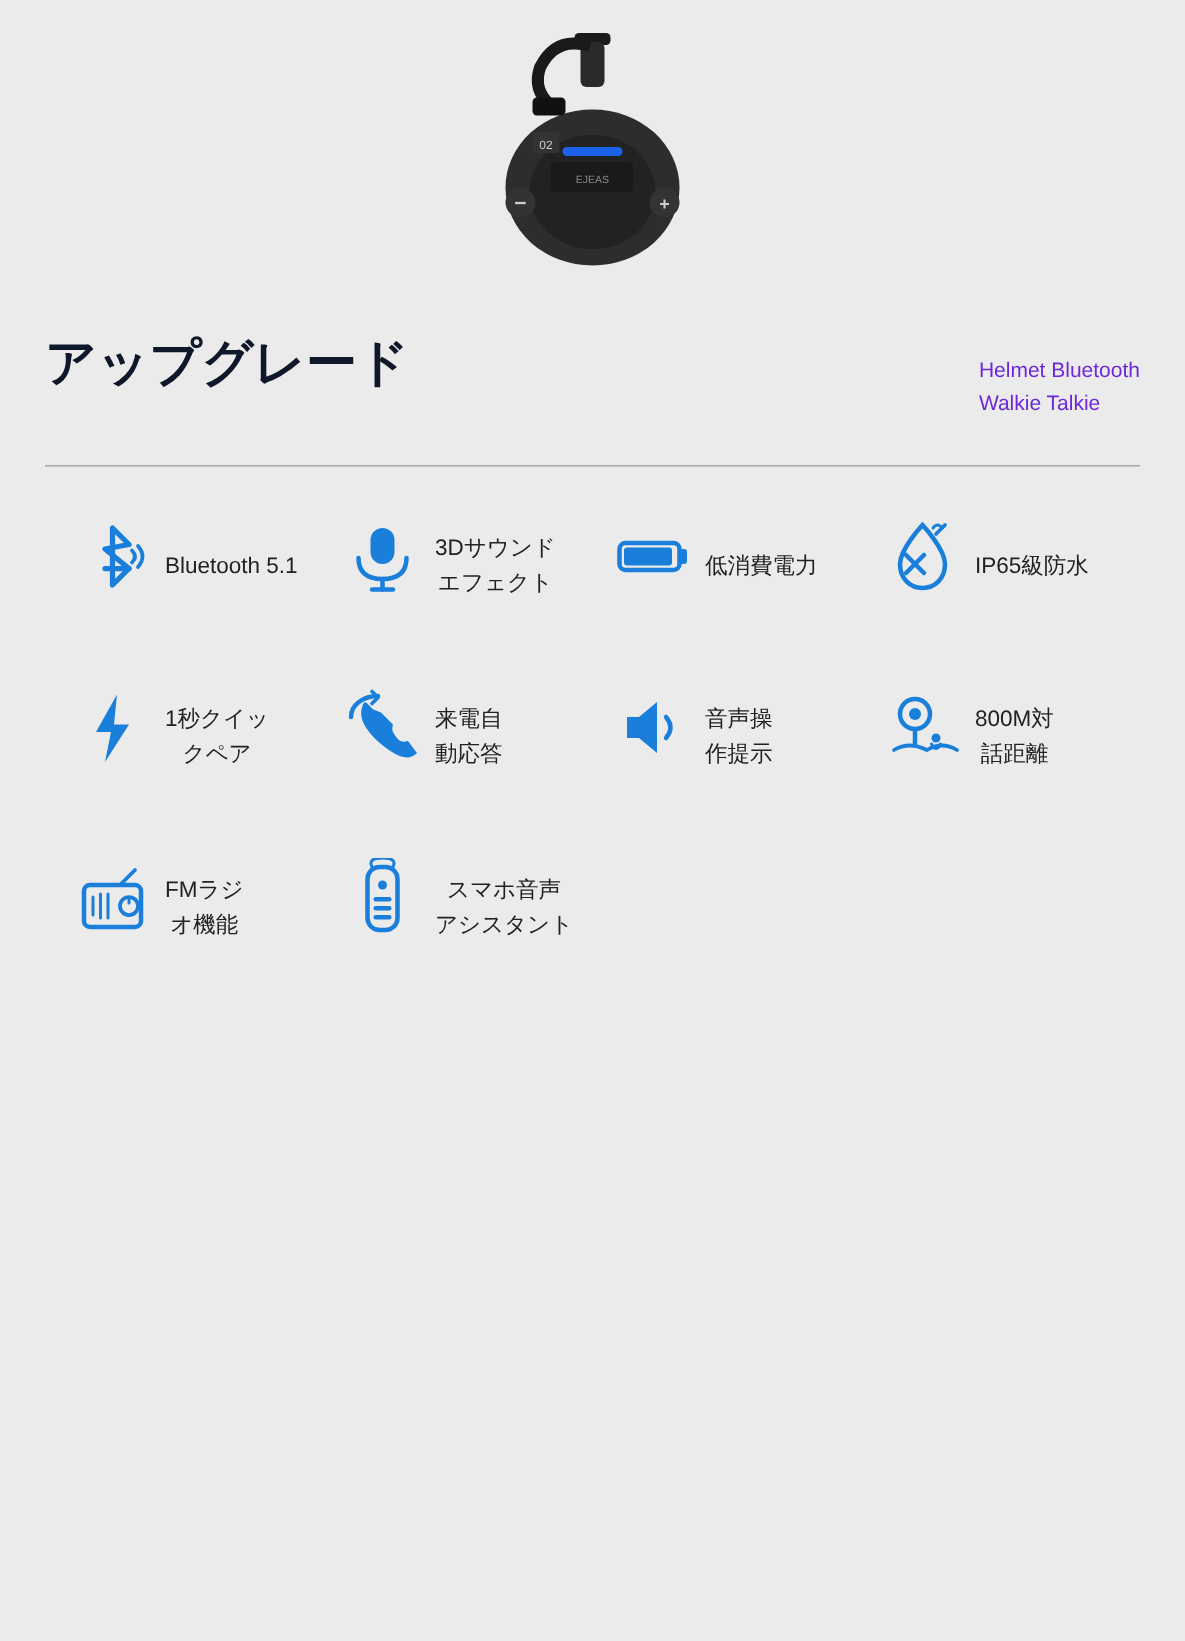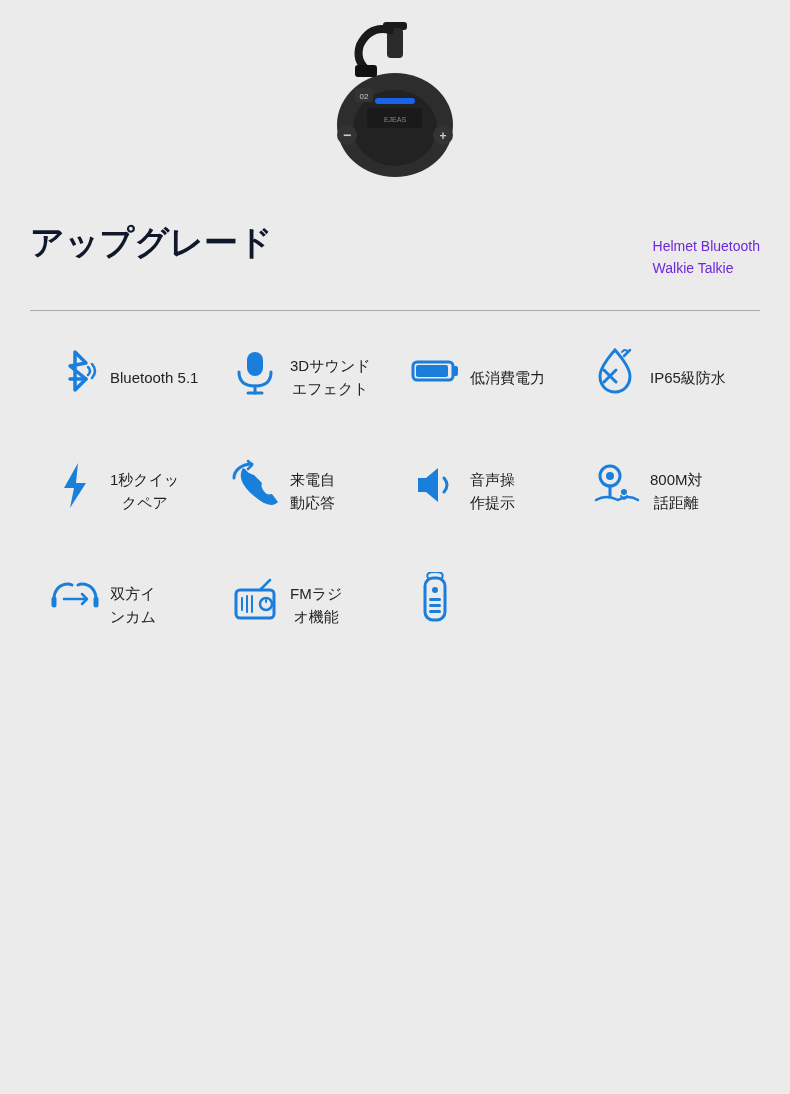--- a/index.html
+++ b/index.html
@@ -276,39 +276,20 @@
           <circle cx="36" cy="34" r="3" fill="#1a7fdb"></circle>
           <path d="M33 38 Q36 44 39 38" fill="none" stroke="#1a7fdb" stroke-width="2" stroke-linecap="round"></path>
         </svg>
       </div>
       <div class="feature-label">
         <div>800M対</div>
         <div>話距離</div>
       </div>
     </div>
 
-    <div class="feature-item">
-      <div class="feature-icon">
-        <svg viewBox="0 0 54 54" xmlns="http://www.w3.org/2000/svg">
-
-          <path d="M6 27 C6 18 12 12 20 12 C22 12 24 13 24 13" fill="none" stroke="#1a7fdb" stroke-width="3" stroke-linecap="round"></path>
-          <path d="M6 27 L6 33" stroke="#1a7fdb" stroke-width="5" stroke-linecap="round"></path>
-
-          <line x1="16" y1="27" x2="38" y2="27" stroke="#1a7fdb" stroke-width="2.5" stroke-linecap="round"></line>
-          <polyline points="34,22 39,27 34,32" fill="none" stroke="#1a7fdb" stroke-width="2.5" stroke-linecap="round" stroke-linejoin="round"></polyline>
-
-          <path d="M48 27 C48 18 42 12 34 12 C32 12 30 13 30 13" fill="none" stroke="#1a7fdb" stroke-width="3" stroke-linecap="round"></path>
-          <path d="M48 27 L48 33" stroke="#1a7fdb" stroke-width="5" stroke-linecap="round"></path>
-        </svg>
-      </div>
-      <div class="feature-label">
-        <div>双方イ</div>
-        <div>ンカム</div>
-      </div>
-    </div>
 
     <div class="feature-item">
       <div class="feature-icon">
         <svg viewBox="0 0 54 54" xmlns="http://www.w3.org/2000/svg">
 
           <rect x="8" y="18" width="38" height="28" rx="4" fill="none" stroke="#1a7fdb" stroke-width="3"></rect>
 
           <line x1="14" y1="26" x2="14" y2="38" stroke="#1a7fdb" stroke-width="2" stroke-linecap="round"></line>
           <line x1="19" y1="24" x2="19" y2="40" stroke="#1a7fdb" stroke-width="2" stroke-linecap="round"></line>
           <line x1="24" y1="24" x2="24" y2="40" stroke="#1a7fdb" stroke-width="2" stroke-linecap="round"></line>
@@ -332,16 +313,20 @@
           <rect x="17" y="6" width="20" height="42" rx="8" fill="none" stroke="#1a7fdb" stroke-width="3"></rect>
 
           <circle cx="27" cy="18" r="3" fill="#1a7fdb"></circle>
           <rect x="21" y="26" width="12" height="3" rx="1.5" fill="#1a7fdb"></rect>
           <rect x="21" y="32" width="12" height="3" rx="1.5" fill="#1a7fdb"></rect>
           <rect x="21" y="38" width="12" height="3" rx="1.5" fill="#1a7fdb"></rect>
 
           <path d="M20 6 Q17 0 27 0 Q37 0 34 6" fill="none" stroke="#1a7fdb" stroke-width="2" stroke-linecap="round"></path>
         </svg>
       </div>
+      <div class="feature-label">
+        <div>スマホ音声</div>
+        <div>アシスタント</div>
+      </div>
     </div>
 
   </div>
 </div>
 
 </body></html>

